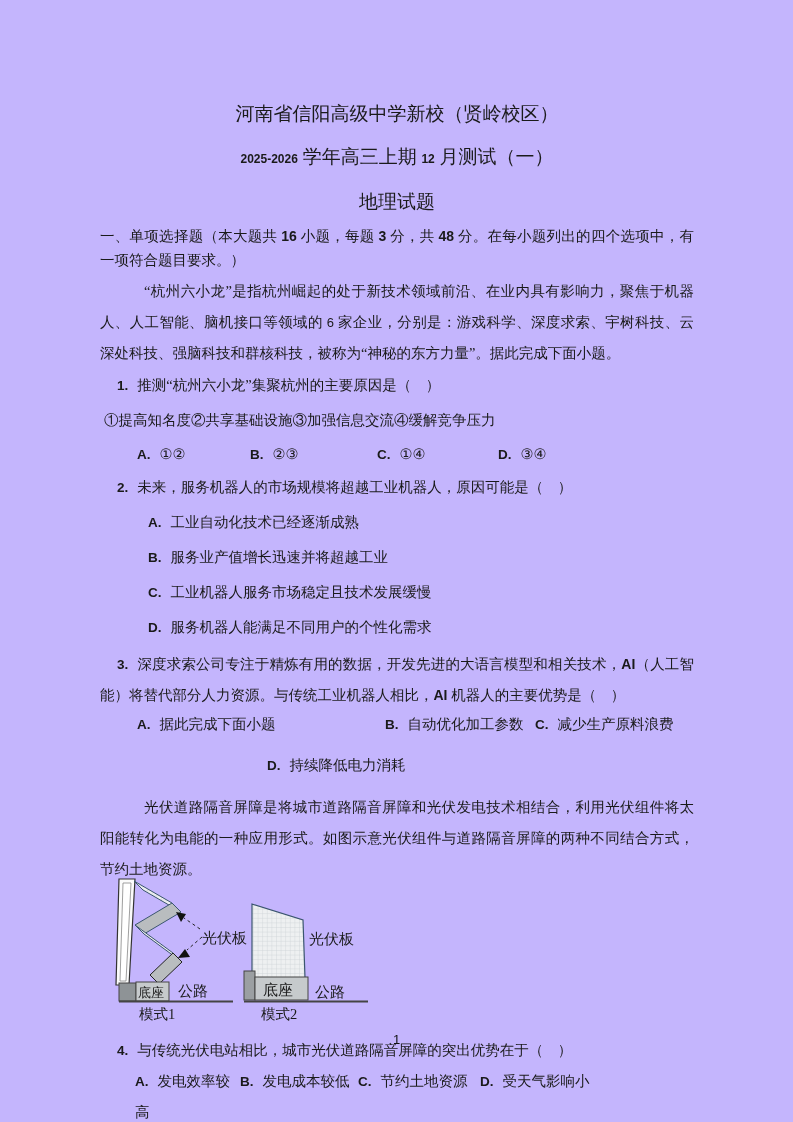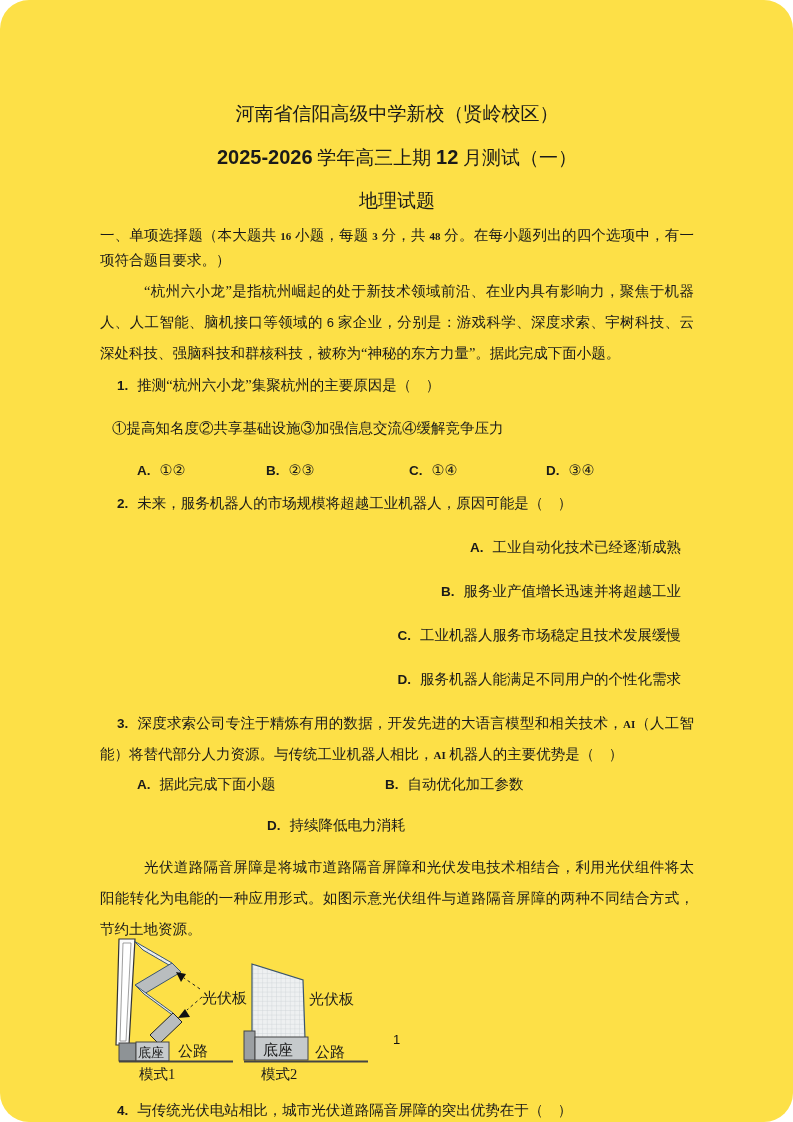--- a/index.html
+++ b/index.html
@@ -1,50 +1,49 @@
 <!DOCTYPE html>
 <html><head>
 <meta charset="utf-8">
 <style>
   html,body { margin:0; padding:0; background:#ffffff; }
   .page {
-    position:relative; width:793px; height:1122px; background:#fde047;
+    position:relative; width:793px; height:1122px; background:#c4b5fd;
     overflow:hidden; color:#1a1a1a;
     font-family:"Liberation Serif","DejaVu Serif",serif;
     font-size:14.5px;
-    border-radius:29px;
   }
   .content { position:absolute; left:100px; top:0; width:594px; }
 
   
   .title { margin:0; text-align:center; font-size:19px; line-height:24px; }
   .t1 { padding-top:102px; }
   .t2 { margin-top:19px; }
   .t3 { margin-top:19px; }
-  .tb { font-family:"Liberation Sans","DejaVu Sans",sans-serif; font-weight:700; font-size:20px; }
+  .tb { font-family:"Liberation Sans","DejaVu Sans",sans-serif; font-weight:700; font-size:12px; }
 
   
-  .bn { font-family:Liberation Serif, serif; font-weight:700; font-size:11px; }
+  .bn { font-family:Liberation Sans, sans-serif; font-weight:700; font-size:14px; }
   .rn { font-family:"Liberation Sans","DejaVu Sans",sans-serif; font-weight:400; font-size:13px; }
 
   .sect { margin:10px 0 0; line-height:24px; text-align:justify; }
 
   .passage { margin:4px 0 0; line-height:31px; text-indent:44px; text-align:justify; }
   .passage2 { margin:0; }
 
   .qblock { margin:0; }
   .qline { margin:0; line-height:30px; text-indent:17px; text-align:justify; }
-  .qsub  { margin:12px; line-height:30px; }
+  .qsub  { margin:4px; line-height:30px; }
   .qnum, .olabel {
     font-family:"Liberation Sans","DejaVu Sans",sans-serif;
     font-weight:700; font-size:13.5px; margin-right:9px;
   }
   .optrow { display:flex; line-height:30px; }
-  .optline { margin:13px; line-height:31px; padding-left:44px;text-align:right; }
-  .q1row { padding-left:37px;gap:16px; }
+  .optline { margin:4px; line-height:31px; padding-left:44px; }
+  .q1row { padding-left:37px; }
   .q1row .c1 { width:113px; } .q1row .c2 { width:127px; } .q1row .c3 { width:121px; }
   .q3row { padding-left:37px; line-height:28px; }
   .q3row .c1 { width:248px; } .q3row .c2 { width:150px; }
   .dline { margin:12px; line-height:28px; padding-left:155px; }
   .q4row { padding-left:35px; }
   .q4row .c1 { width:105px; } .q4row .c2 { width:118px; } .q4row .c3 { width:122px; }
 
   .mt2 { margin-top:2px; } .mt4 { margin-top:4px; } .mt6 { margin-top:6px; } .mt1 { margin-top:1px; }
 
   .figure { margin:-10px 0 0 8px; width:262px; height:156px; }
@@ -91,20 +90,21 @@
       <p class="optline"><span class="olabel">B.</span><span>服务业产值增长迅速并将超越工业</span></p>
       <p class="optline"><span class="olabel">C.</span><span>工业机器人服务市场稳定且技术发展缓慢</span></p>
       <p class="optline"><span class="olabel">D.</span><span>服务机器人能满足不同用户的个性化需求</span></p>
     </div>
 
     <div class="qblock mt6">
       <p class="qline"><span class="qnum">3.</span><span>深度求索公司专注于精炼有用的数据，开发先进的大语言模型和相关技术，</span><span class="bn">AI</span><span>（人工智能）将替代部分人力资源。与传统工业机器人相比，</span><span class="bn">AI</span><span> 机器人的主要优势是（　）</span></p>
       <div class="optrow q3row">
         <span class="opt c1"><span class="olabel">A.</span><span>据此完成下面小题</span></span>
         <span class="opt c2"><span class="olabel">B.</span><span>自动优化加工参数</span></span>
+        <span class="opt c3"><span class="olabel">C.</span><span>减少生产原料浪费</span></span>
       </div>
       <p class="dline"><span class="olabel">D.</span><span>持续降低电力消耗</span></p>
     </div>
 
     <p class="passage passage2">光伏道路隔音屏障是将城市道路隔音屏障和光伏发电技术相结合，利用光伏组件将太阳能转化为电能的一种应用形式。如图示意光伏组件与道路隔音屏障的两种不同结合方式，节约土地资源。</p>
 
     <div class="figure">
       <svg width="262" height="156" viewBox="108 822 262 156" xmlns="http://www.w3.org/2000/svg">
         <defs>
           <pattern id="pvg" width="4.6" height="4.6" patternUnits="userSpaceOnUse">

